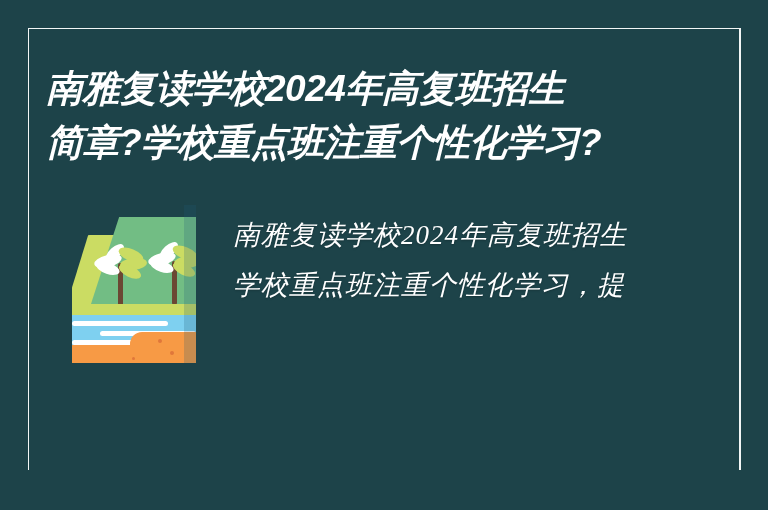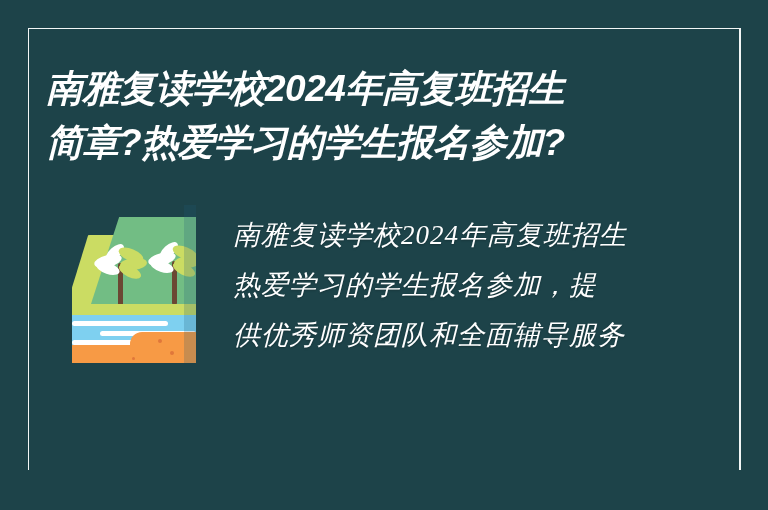--- a/index.html
+++ b/index.html
@@ -147,21 +147,21 @@
 
 <div id="poster-frame-outer"></div>
 <div id="poster-frame-inner"></div>
 <div class="frame-mask" id="mask-outer-bottom"></div>
 <div class="frame-mask" id="mask-outer-right"></div>
 <div class="frame-mask" id="mask-inner-top"></div>
 <div class="frame-mask" id="mask-inner-left"></div>
 
 <div id="headline">
   <span class="hl-line">南雅复读学校2024年高复班招生</span>
-  <span class="hl-line">简章?热爱学习的学生报名参加?</span>
+  <span class="hl-line">简章?学校重点班注重个性化学习?</span>
 </div>
 
 <div id="beach-illustration">
   <div class="ill-layer" id="ill-sky"></div>
   <div class="ill-layer" id="ill-hill-left"></div>
   <div class="ill-layer" id="ill-hill-main"></div>
 
   <div class="palm" id="palm-left">
     <div class="palm-trunk"></div>
     <div class="palm-frond frond-w" style="left:0px;  top:14px; width:28px; height:12px; transform:rotate(-14deg);"></div>
@@ -190,15 +190,14 @@
   <div class="ill-layer" id="ill-sand"></div>
   <div class="ill-layer" id="ill-sand-bay"></div>
   <div class="ill-sand-dot" id="ill-dot-1"></div>
   <div class="ill-sand-dot" id="ill-dot-2"></div>
   <div class="ill-sand-dot" id="ill-dot-3"></div>
   <div class="ill-layer" id="ill-right-shade"></div>
 </div>
 
 <div id="body-copy">
   <span class="bc-line">南雅复读学校2024年高复班招生</span>
-  <span class="bc-line">热爱学习的学生报名参加，提</span>
-  <span class="bc-line">供优秀师资团队和全面辅导服务</span>
+  <span class="bc-line">学校重点班注重个性化学习，提</span>
 </div>
 
 </body></html>

